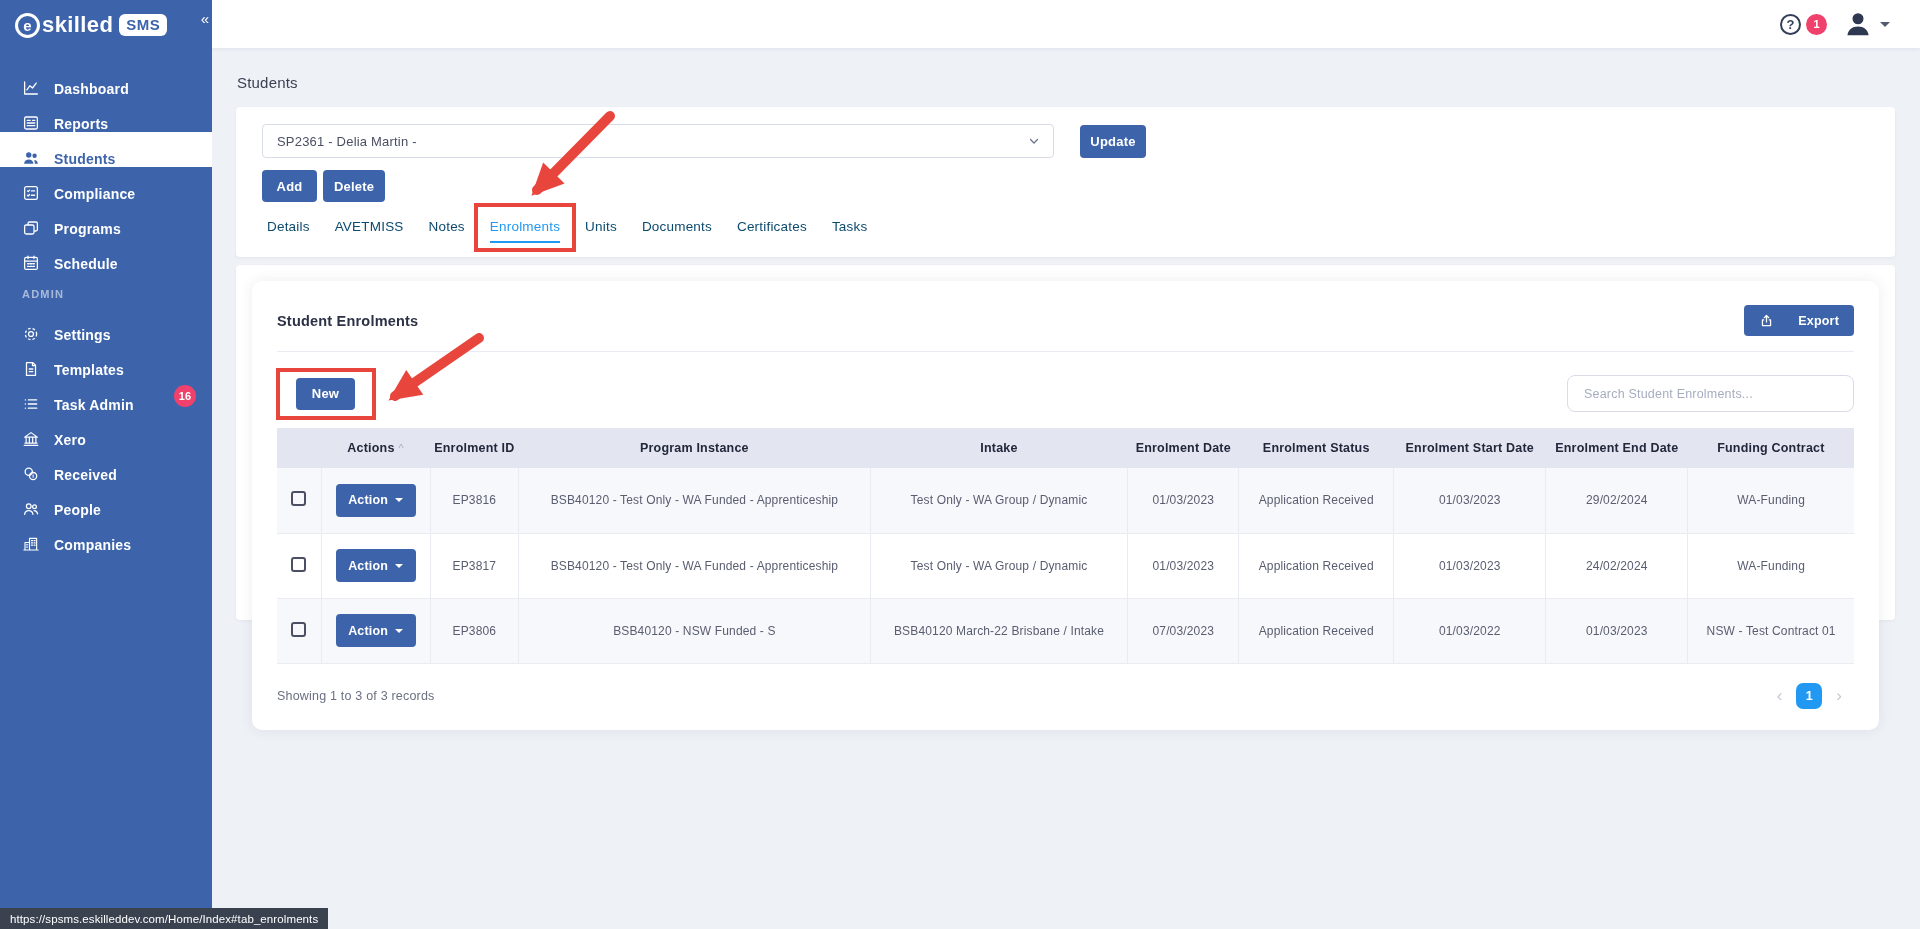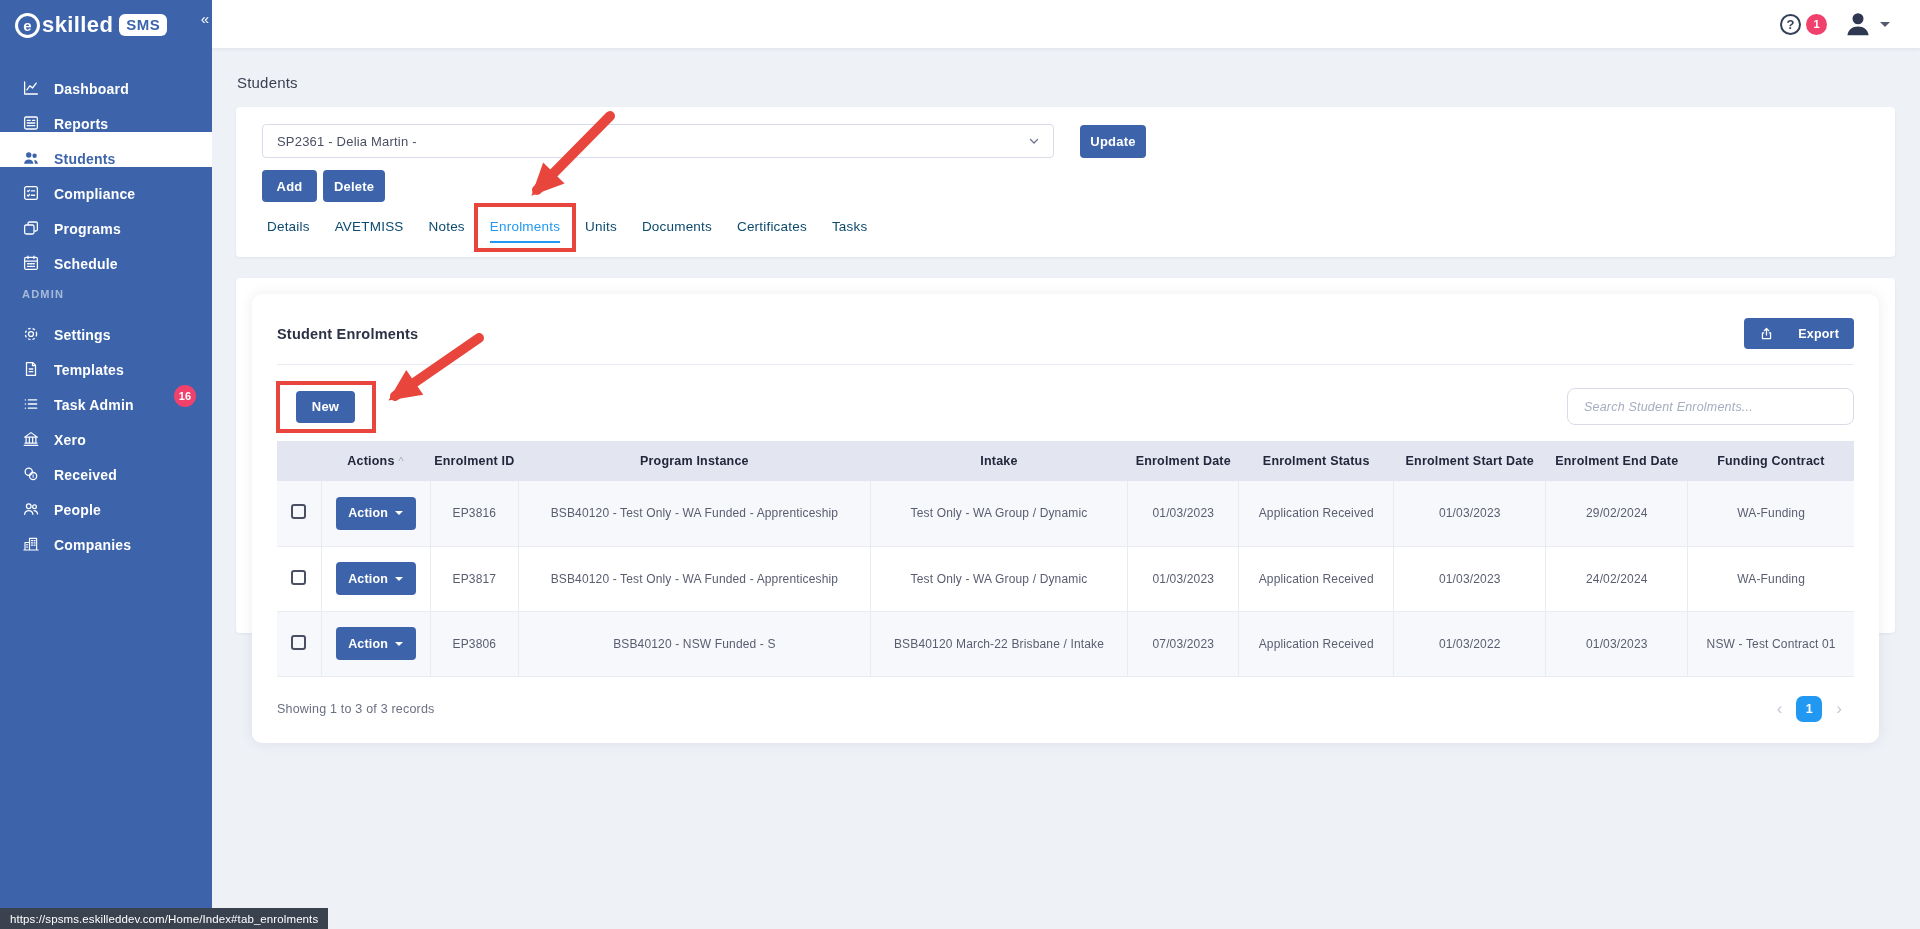--- a/index.html
+++ b/index.html
@@ -55,32 +55,32 @@
   .btn-row { display:flex; gap:6px; margin-top:12px; }
   .btn-add { width:55px; height:32px; }
   .btn-delete { width:62px; height:32px; }
 
   .tabs { display:flex; gap:19px; margin-top:12px; padding-left:2px; }
   .tab { position:relative; font-size:13.5px; color:#0c4a6e; padding:5px 3px 9px; cursor:pointer; letter-spacing:.2px; }
   .tab.active { color:#2199f2; }
   .tab.active .tab-underline { position:absolute; left:3px; right:3px; bottom:0; height:2px; background:#2199f2; }
 
   
-  .card2 { margin-top:21px; height:355px; padding:16px; }
+  .card2 { margin-top:8px; height:355px; padding:16px; }
   .inner-panel { background:#fff; border-radius:10px; box-shadow:0 0 14px rgba(40,50,90,.09);
                  height:449px; padding:24px 25px 18px; }
   .panel-head { display:flex; align-items:center; justify-content:space-between; }
   .panel-title { font-size:14.5px; font-weight:700; color:#2d3145; letter-spacing:.2px; }
   .btn-export { height:31px; padding:0 15px; font-size:12.5px; gap:24px; }
   .divider { border-bottom:1px solid #e9ecf3; margin-top:15px; }
   .toolbar { display:flex; align-items:center; justify-content:space-between; margin-top:23px; }
   .new-wrap { position:relative; display:inline-block; margin-left:19px; }
   .btn-new { width:59px; height:32px; }
   .search-input { width:287px; height:37px; border:1px solid #d9dce8; border-radius:8px; padding:0 16px;
-                  font-family:inherit; font-size:12.5px; color:#4a4f63; outline:none;font-style:italic; }
+                  font-family:inherit; font-size:12.5px; color:#4a4f63; outline:none; }
   .search-input::placeholder { color:#a7adc0; letter-spacing:.2px; }
 
   table { border-collapse:collapse; table-layout:fixed; width:100%; margin-top:16px; }
   th { background:#e3e6f0; height:40px; font-size:12.5px; color:#23273c; font-weight:700; letter-spacing:.2px; }
   .sort-caret { color:#a8aec2; font-size:11px; font-weight:400; margin-left:4px; }
   td { height:65px; text-align:center; font-size:12px; color:#595d70; letter-spacing:.15px;
        border-bottom:1px solid #eaecf2; border-left:1px solid #e8ebf2; border-right:1px solid #e8ebf2; }
   td:first-child, th:first-child { border-left:none; }
   td:last-child, th:last-child { border-right:none; }
   tr.alt td { background:#f7f8fb; }

